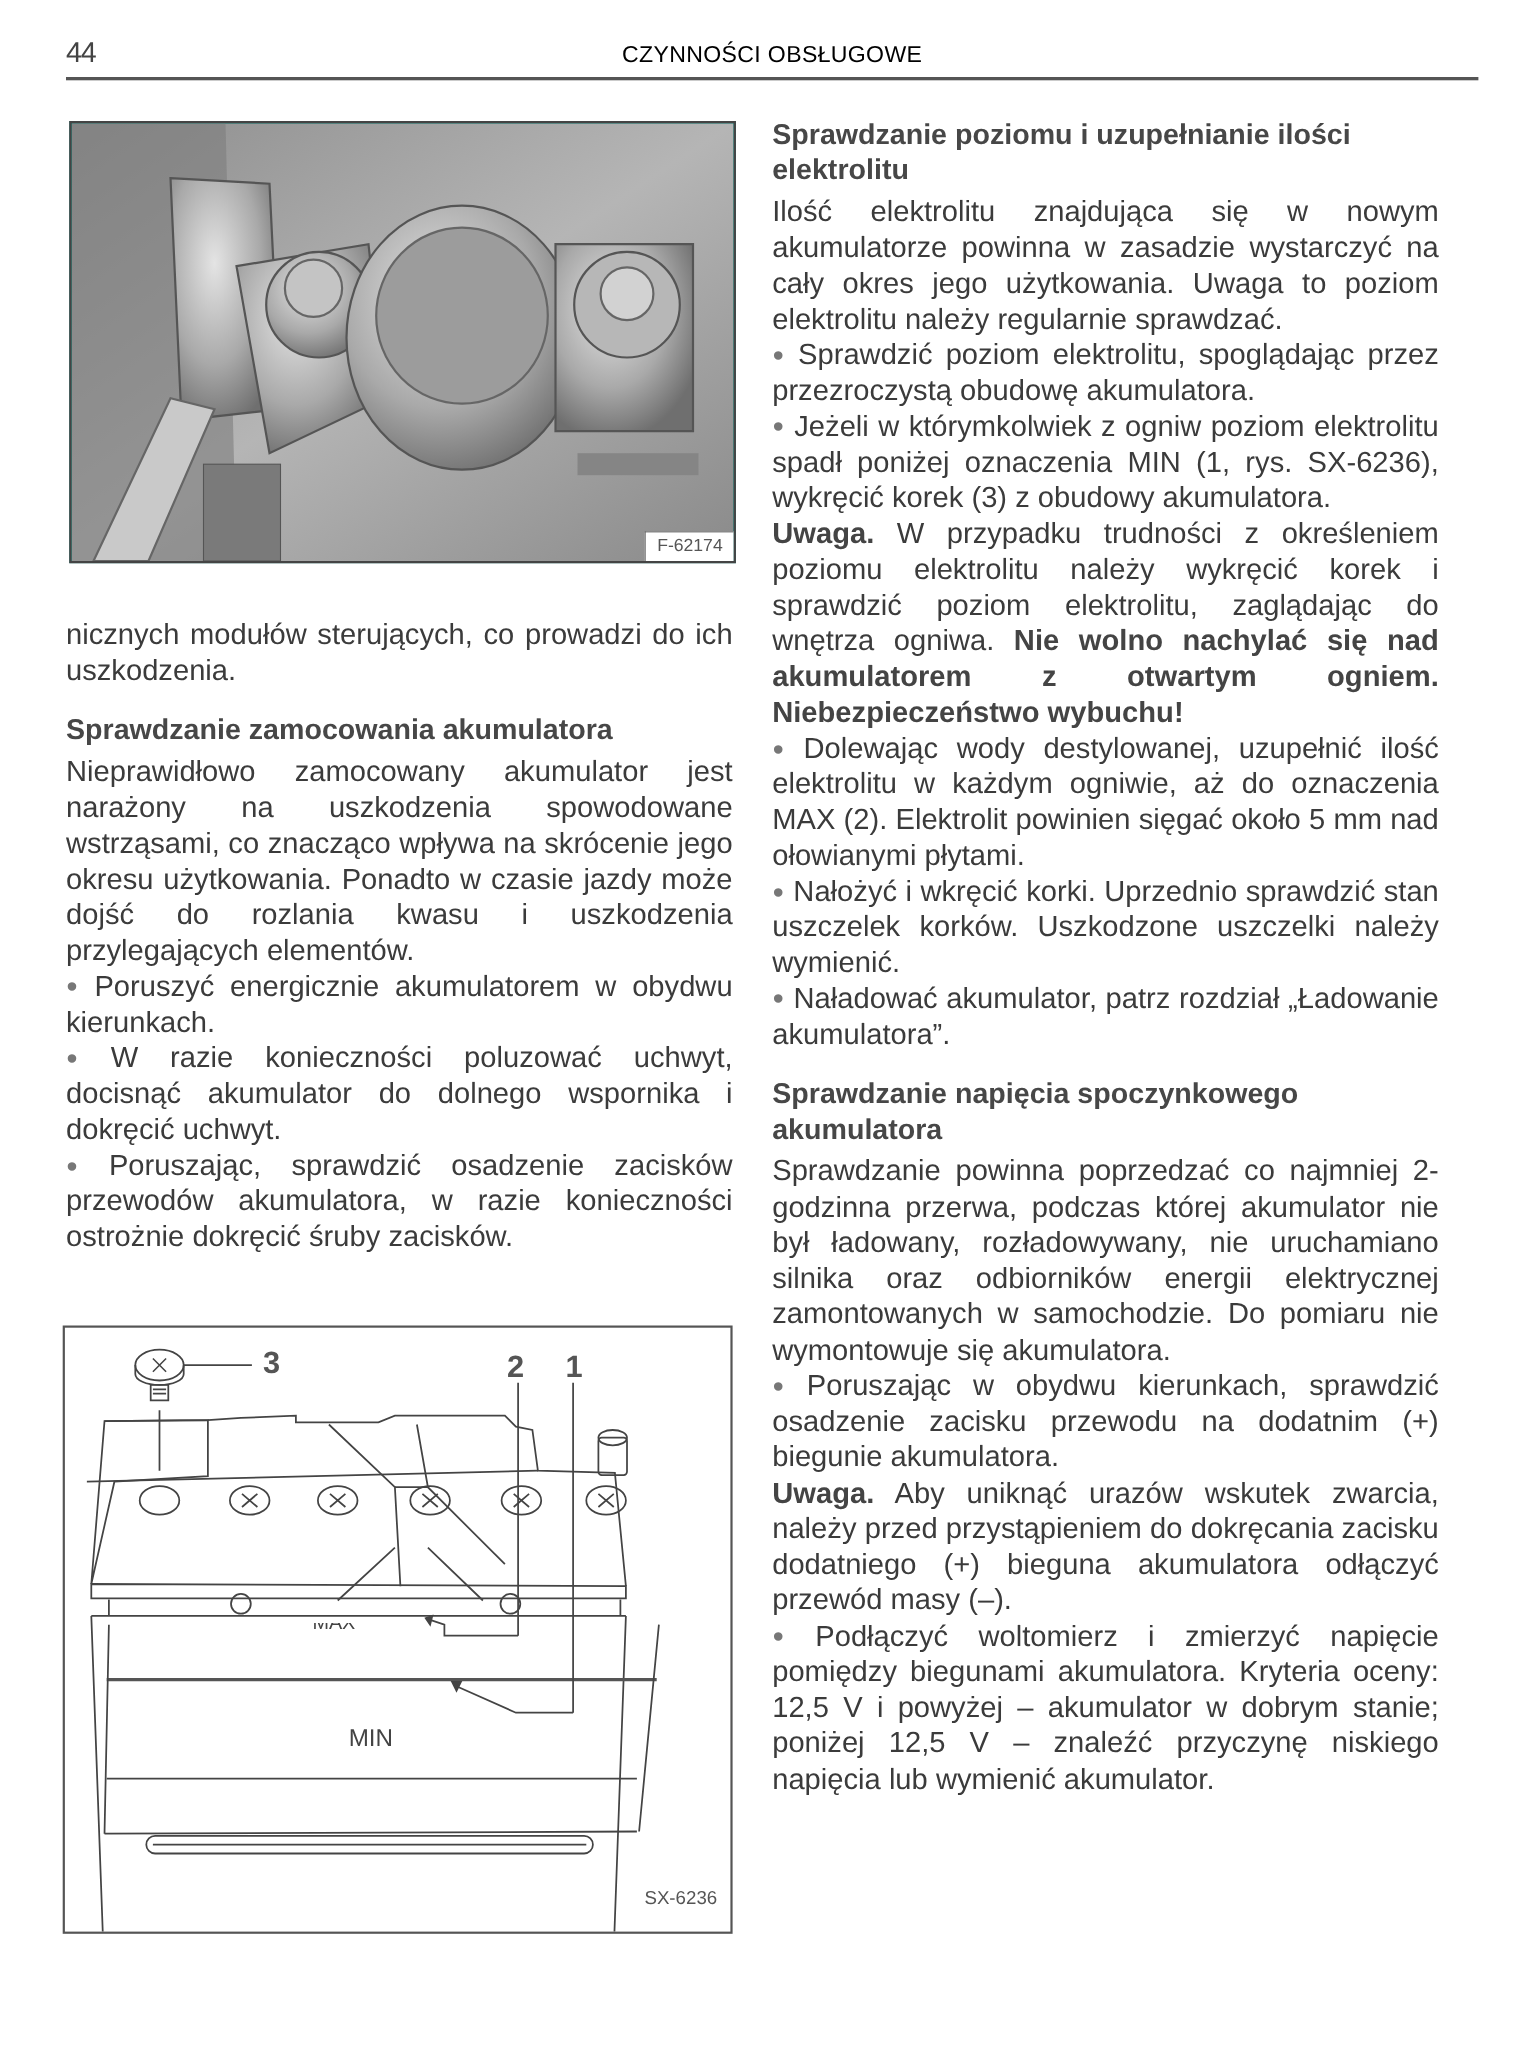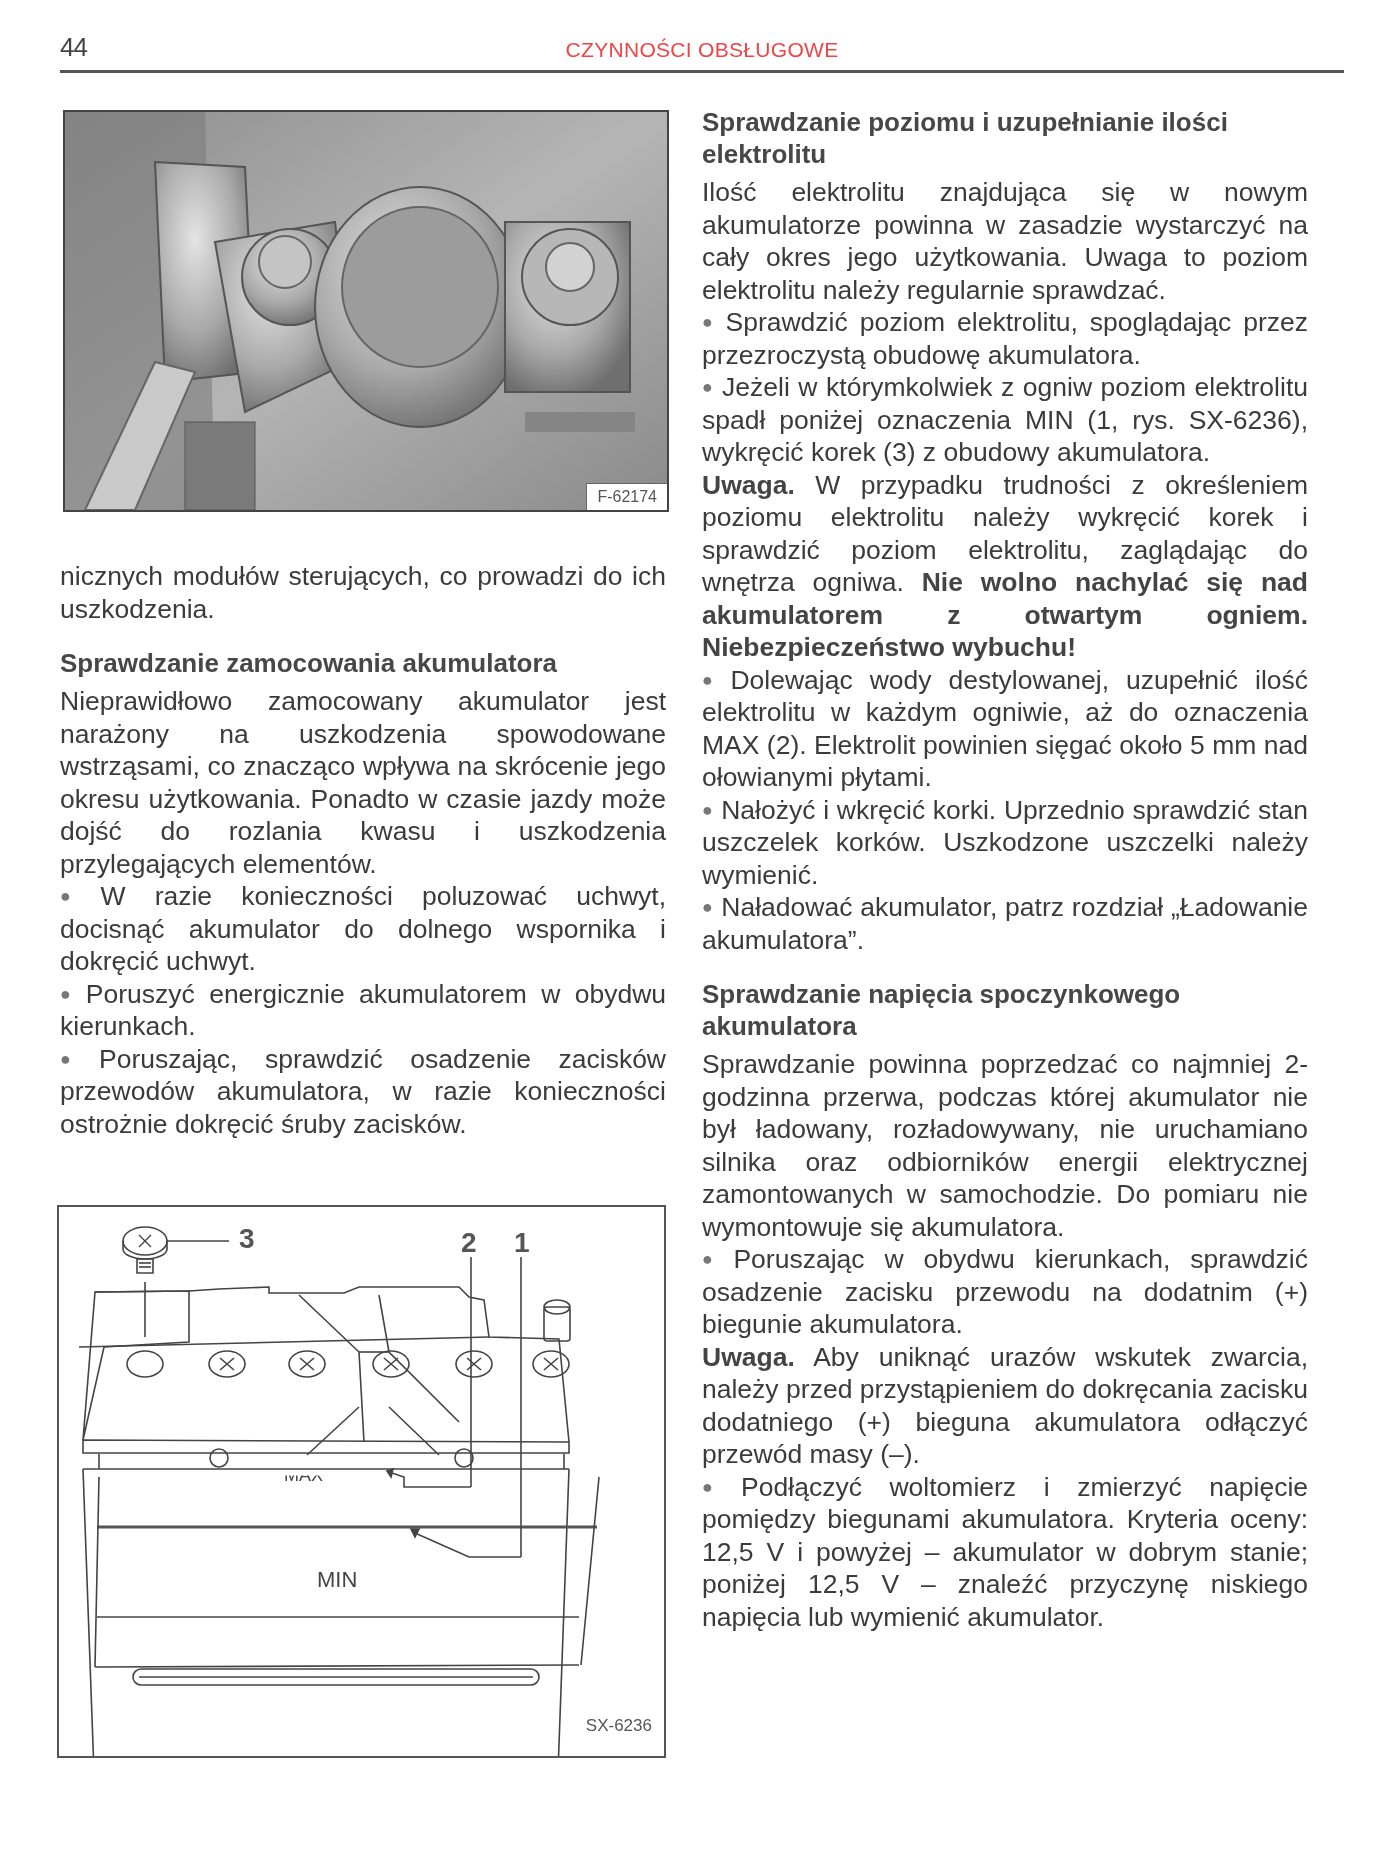--- a/index.html
+++ b/index.html
@@ -2,21 +2,21 @@
 <html><head>
 <meta charset="utf-8">
 <style>
   html, body { margin: 0; padding: 0; }
   body {
     width: 1384px; height: 1871px; background: #ffffff; position: relative; overflow: hidden;
     font-family: "Liberation Sans", sans-serif; color: #3a3a3a;
   }
   .page-header { position: absolute; left: 60px; top: 30px; width: 1284px; height: 44px; }
   .page-number { position: absolute; left: 0; top: 2px; font-size: 26px; color: #444; letter-spacing: -1px; text-align: right; }
-  .running-title { position: absolute; left: 0; right: 0; top: 8px; text-align: center; font-size: 21px; color: #ef4444; letter-spacing: 0.3px; }
+  .running-title { position: absolute; left: 0; right: 0; top: 8px; text-align: center; font-size: 21px; color: #000000; letter-spacing: 0.3px; }
   .header-rule { position: absolute; left: 60px; top: 70px; width: 1284px; height: 3px; background: #555; }
 
   .col { position: absolute; font-size: 26.5px; line-height: 32.5px; text-align: justify; color: #3b3b3b; }
   .col-left { left: 60px; width: 606px; }
   .col-right { left: 702px; width: 606px; }
   .col p { margin: 0; }
   .col h2 { margin: 0; font-size: 26px; line-height: 32px; font-weight: bold; color: #474747; text-align: left; }
   .bullet::before { content: "\25CF"; font-size: 18px; color: #777; vertical-align: 3px; margin-right: 8px; }
   .note-label { font-weight: bold; color: #444; }
   .warn { font-weight: bold; color: #444; }
@@ -67,22 +67,22 @@
     <circle cx="505" cy="155" r="24" fill="#d2d2d2" stroke="#666" stroke-width="2"></circle>
     <rect x="460" y="300" width="110" height="20" fill="#858585"></rect>
   </svg>
   <div class="photo-caption">F-62174</div>
 </div>
 
 <div class="col col-left" style="top:560px;">
   <p>nicznych modułów sterujących, co prowadzi do ich uszkodzenia.</p>
   <h2 style="margin-top:22px;">Sprawdzanie zamocowania akumulatora</h2>
   <p style="margin-top:6px;">Nieprawidłowo zamocowany akumulator jest narażony na uszkodzenia spowodowane wstrząsami, co znacząco wpływa na skrócenie jego okresu użytkowania. Ponadto w czasie jazdy może dojść do rozlania kwasu i uszkodzenia przylegających elementów.</p>
+  <p class="bullet">Poruszyć energicznie akumulatorem w obydwu kierunkach.</p>
   <p class="bullet">W razie konieczności poluzować uchwyt, docisnąć akumulator do dolnego wspornika i dokręcić uchwyt.</p>
-  <p class="bullet">Poruszyć energicznie akumulatorem w obydwu kierunkach.</p>
   <p class="bullet">Poruszając, sprawdzić osadzenie zacisków przewodów akumulatora, w razie konieczności ostrożnie dokręcić śruby zacisków.</p>
 </div>
 
 <div class="diagram-frame">
   <svg width="605" height="549" viewBox="0 0 605 549" style="position:absolute;left:0;top:0;">
     <g fill="none" stroke="#444" stroke-width="1.6">
 
       <ellipse cx="86" cy="34" rx="22" ry="14" fill="#fff"></ellipse>
       <path d="M64 34 v8 a22 10 0 0 0 44 0 v-8"></path>
       <path d="M78 52 h16 v14 h-16 z"></path>

